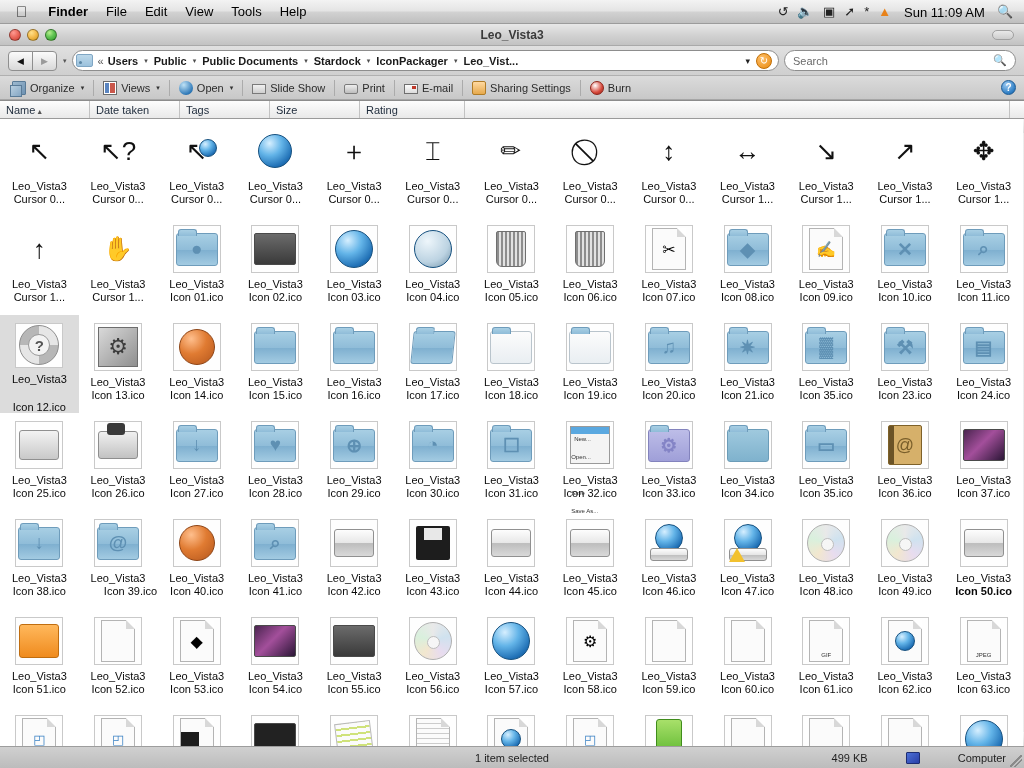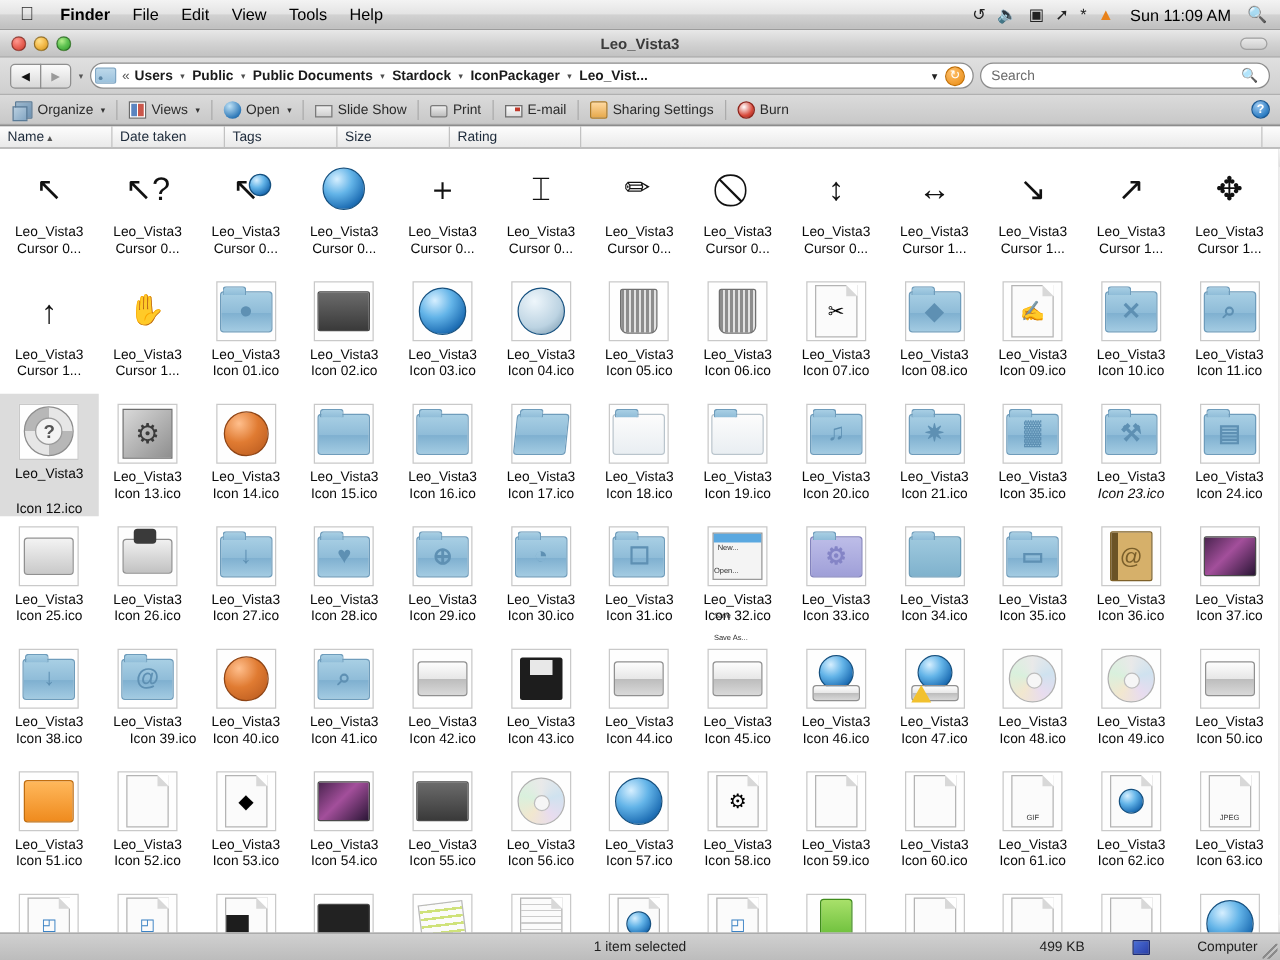--- a/index.html
+++ b/index.html
@@ -738,21 +738,21 @@
             <div class="lbl">Leo_Vista3</div>
             <div class="lbl" style="margin-top: 0px;">Icon 35.ico</div>
           </div>
           <div class="cell">
             <div class="thumb framed">
               <span class="folder">
                 <span class="glyph">⚒</span>
               </span>
             </div>
             <div class="lbl">Leo_Vista3</div>
-            <div class="lbl" style="margin-top: 0px; font-style: italic;">Icon 23.ico</div>
+            <div class="lbl" style="margin-top: 0px;">Icon 23.ico</div>
           </div>
           <div class="cell">
             <div class="thumb framed">
               <span class="folder">
                 <span class="glyph">▤</span>
               </span>
             </div>
             <div class="lbl">Leo_Vista3</div>
             <div class="lbl" style="margin-top: 0px;">Icon 24.ico</div>
           </div>
@@ -960,21 +960,21 @@
               <span class="cd"></span>
             </div>
             <div class="lbl">Leo_Vista3</div>
             <div class="lbl" style="margin-top: 0px;">Icon 49.ico</div>
           </div>
           <div class="cell">
             <div class="thumb framed">
               <span class="disk"></span>
             </div>
             <div class="lbl">Leo_Vista3</div>
-            <div class="lbl" style="margin-top: 0px;">Icon 50.ico</div>
+            <div class="lbl" style="margin-top: 0px; font-weight: bold;">Icon 50.ico</div>
           </div>
         </div>
         <div class="frow">
           <div class="cell">
             <div class="thumb framed">
               <span style="display:block;width:40px;height:34px;border-radius:3px;background:linear-gradient(to bottom,#ffb85c,#ef8b1e);border:1px solid #c06d0f"></span>
             </div>
             <div class="lbl">Leo_Vista3</div>
             <div class="lbl" style="margin-top: 0px;">Icon 51.ico</div>
           </div>

